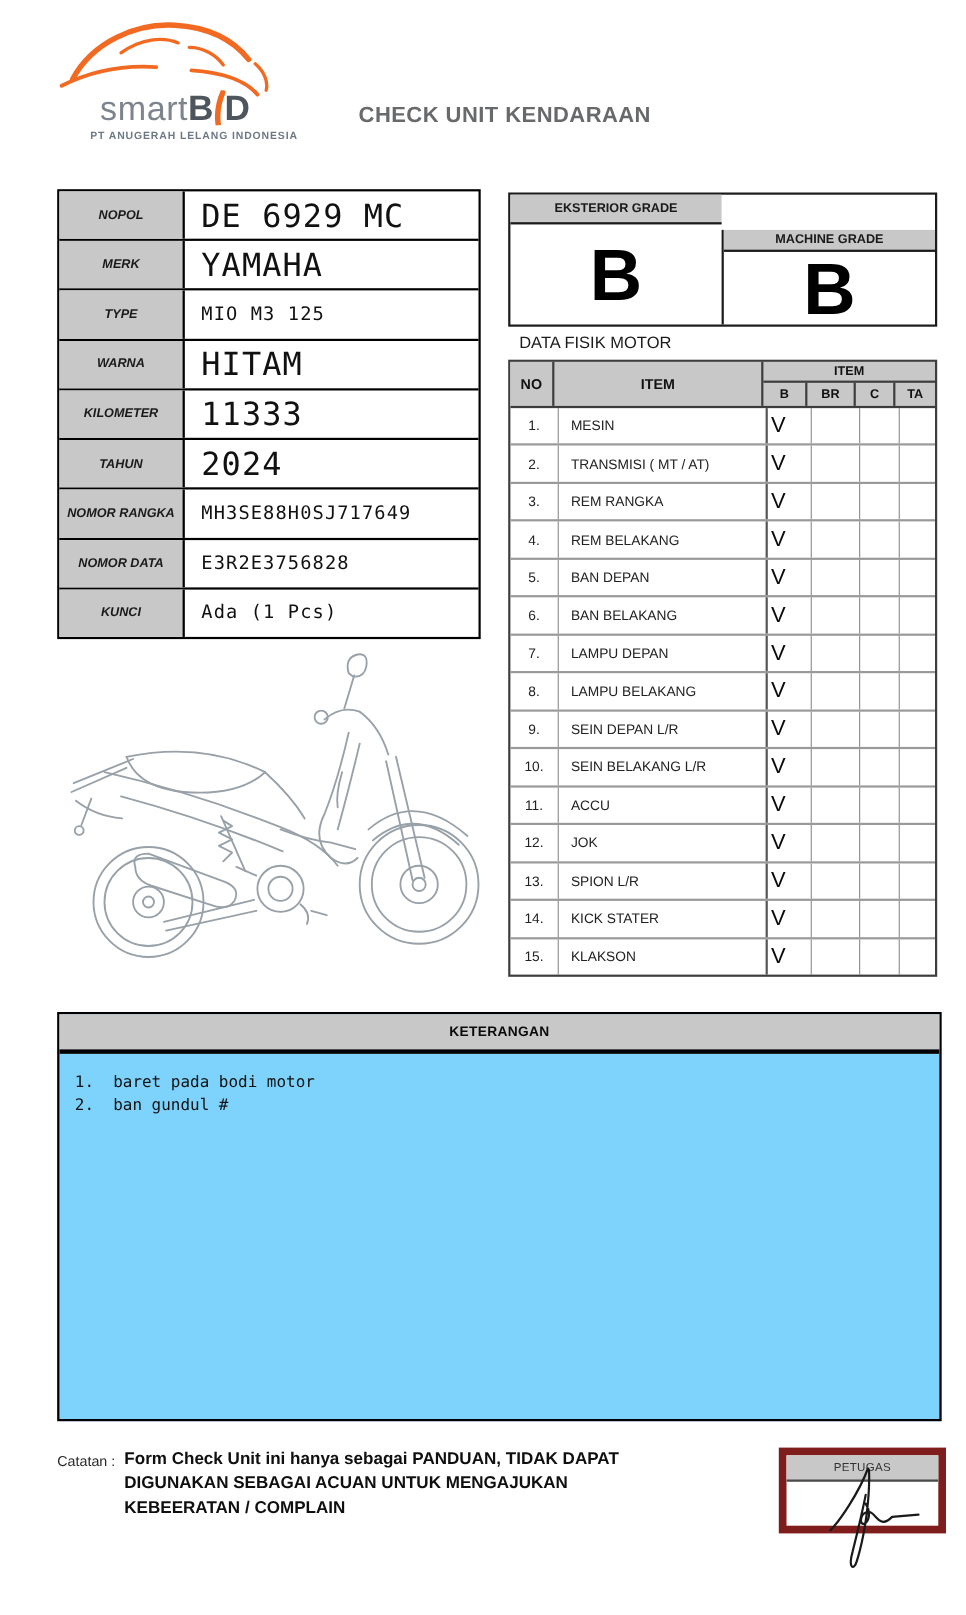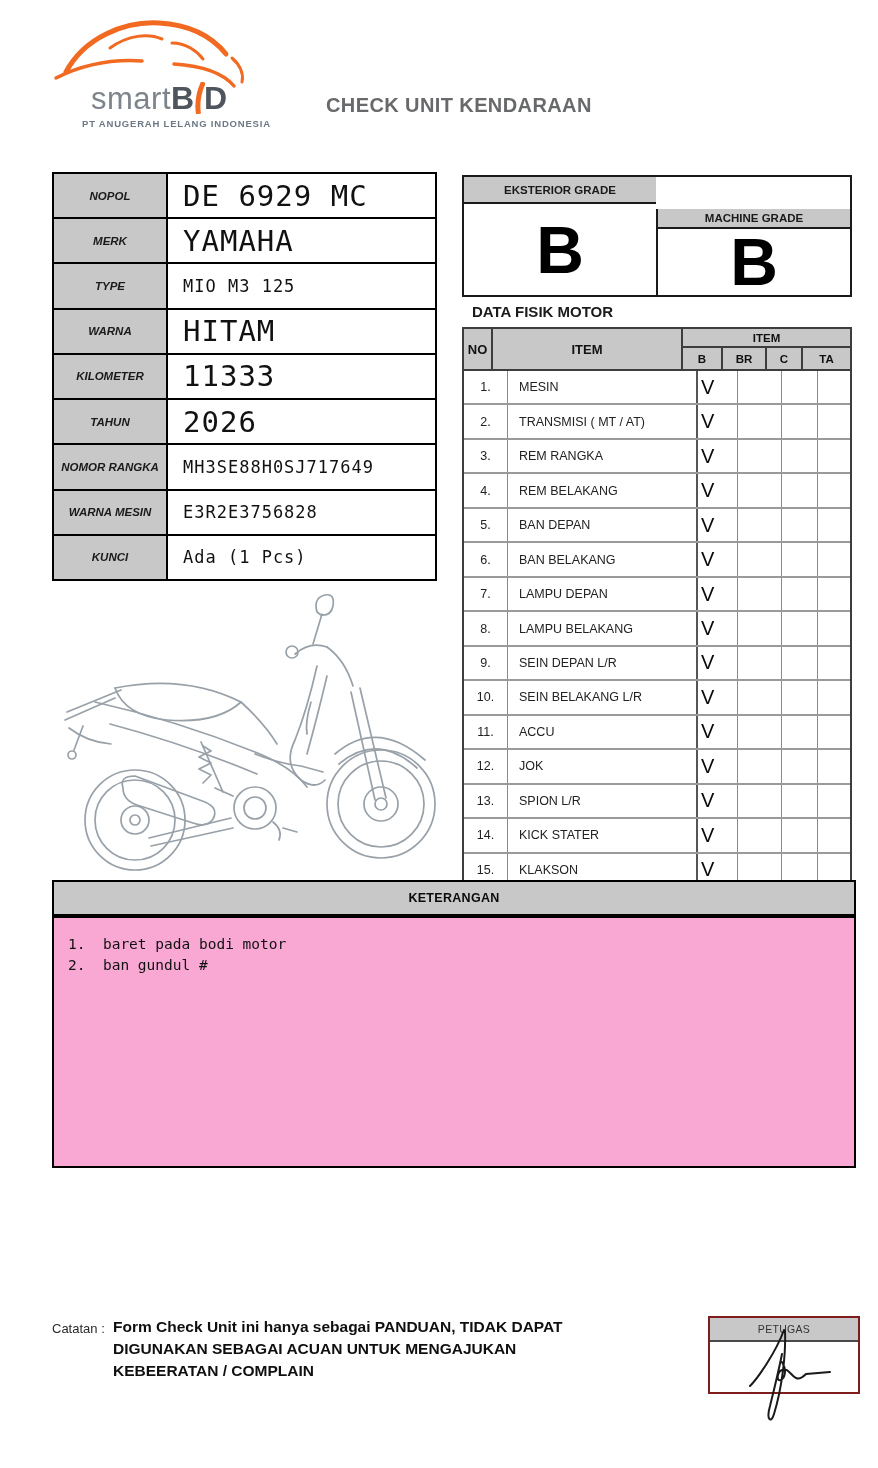--- a/index.html
+++ b/index.html
@@ -38,26 +38,26 @@
   .grade-table { position:absolute; left:462px; top:175px; width:390px; height:122px;
     border:2px solid #1a1a1a; display:flex; background:#fff; }
   .grade-cell { flex:1; display:flex; flex-direction:column; }
   .grade-cell + .grade-cell { border-left:2px solid #1a1a1a;margin-top:32px; }
   .grade-head { height:27px; background:#c8c8c8; border-bottom:2px solid #1a1a1a;
     display:flex; align-items:center; justify-content:center; font-weight:700; font-size:11.5px; color:#1a1a1a; }
   .grade-value { flex:1; display:flex; align-items:center; justify-content:center;
     font-size:66px; font-weight:700; color:#000; line-height:1; }
 
   
-  .section-title { position:absolute; left:472px; top:303px; font-size:15px; font-weight:700; color:#1a1a1a; }
+  .section-title { position:absolute; left:472px; top:303px; font-size:15px; font-weight:400; color:#1a1a1a; }
 
   .items-table { position:absolute; left:462px; top:327px; width:390px; height:561px;
     border:2px solid #3d3d3d; display:flex; flex-direction:column; background:#fff; }
   .items-header { height:42px; display:flex; background:#c8c8c8; border-bottom:2px solid #3d3d3d; }
-  .ih-no { width:29px; border-right:2px solid #3d3d3d; display:flex; align-items:center; justify-content:center; font-weight:700; font-size:13px; }
+  .ih-no { width:40px; border-right:2px solid #3d3d3d; display:flex; align-items:center; justify-content:center; font-weight:700; font-size:13px; }
   .ih-item { width:190px; border-right:2px solid #3d3d3d; display:flex; align-items:center; justify-content:center; font-weight:700; font-size:13px; }
   .ih-group { flex:1; display:flex; flex-direction:column; }
   .ih-group-top { height:19px; border-bottom:2px solid #3d3d3d; display:flex; align-items:center; justify-content:center; font-weight:700; font-size:11.5px; }
   .ih-group-cols { flex:1; display:flex; }
   .ih-col { display:flex; align-items:center; justify-content:center; font-weight:700; font-size:11.5px; border-right:2px solid #3d3d3d; }
   .ih-col:last-child { border-right:none; }
   .w-b { width:40px; } .w-br { width:44px; } .w-c { width:36px; } .w-ta { flex:1; }
 
   .items-body { flex:1; display:flex; flex-direction:column; }
   .prow { flex:1; display:flex; border-bottom:2px solid #9a9a9a; min-height:0; }
@@ -65,31 +65,31 @@
   .p-no { width:44px; border-right:1.5px solid #8a8a8a; display:flex; align-items:center; justify-content:center; font-size:12.5px; color:#222; }
   .p-item { width:190px; border-right:2px solid #555; display:flex; align-items:center; padding-left:11px; font-size:12.5px; color:#222; }
   .p-mark { border-right:1.5px solid #8a8a8a; display:flex; align-items:center; padding-left:3px;
     font-size:20px; font-weight:400; color:#0a0a0a; }
   .p-mark:last-child { border-right:none; }
 
   
   .moto { position:absolute; left:55px; top:592px; }
 
   
-  .ket-box { position:absolute; left:52px; top:880px; width:804px; height:288px; border:2px solid #000; background:#f9a8d4; }
+  .ket-box { position:absolute; left:52px; top:920px; width:804px; height:372px; border:2px solid #000; background:#7dd3fc; }
   .ket-header { height:36px; background:#c8c8c8; border-bottom:4px solid #000;
     display:flex; align-items:center; justify-content:center; font-weight:700; font-size:12.5px; letter-spacing:0.3px; color:#0a0a0a; }
   .ket-body { padding:16px 14px; font-family:"DejaVu Sans Mono", monospace; font-size:14.5px; line-height:21px; color:#111; }
   .ket-line { white-space:pre; }
 
   
   .catatan-label { position:absolute; left:52px; top:1321px; font-size:13px; color:#2a2a2a; }
   .note { position:absolute; left:113px; top:1316px; width:500px; font-weight:700; font-size:15.5px; line-height:22px; color:#0f0f0f; }
 
-  .petugas-box { position:absolute; left:708px; top:1316px; width:152px; height:78px; border:2px solid #7f1d1d; background:#fff; }
+  .petugas-box { position:absolute; left:708px; top:1316px; width:152px; height:78px; border:7px solid #7f1d1d; background:#fff; }
   .petugas-header { height:24px; background:#c8c8c8; border-bottom:2px solid #4a4a4a;
     display:flex; align-items:center; justify-content:center; font-size:10.5px; font-weight:400; color:#333; letter-spacing:0.3px; }
   .petugas-body { position:relative; height:50px; overflow:visible; }
   .signature { position:absolute; left:22px; top:-16px; }
 </style>
 </head>
 <body>
 
 <div class="logo">
   <svg class="logo-swoosh" width="210" height="78" viewBox="0 0 210 78">
@@ -131,28 +131,28 @@
   <div class="info-row">
     <div class="info-label">WARNA</div>
     <div class="info-value xl">HITAM</div>
   </div>
   <div class="info-row">
     <div class="info-label">KILOMETER</div>
     <div class="info-value xl">11333</div>
   </div>
   <div class="info-row">
     <div class="info-label">TAHUN</div>
-    <div class="info-value xl">2026</div>
+    <div class="info-value xl">2024</div>
   </div>
   <div class="info-row">
     <div class="info-label">NOMOR RANGKA</div>
     <div class="info-value md">MH3SE88H0SJ717649</div>
   </div>
   <div class="info-row">
-    <div class="info-label">WARNA MESIN</div>
+    <div class="info-label">NOMOR DATA</div>
     <div class="info-value md">E3R2E3756828</div>
   </div>
   <div class="info-row">
     <div class="info-label">KUNCI</div>
     <div class="info-value md">Ada (1 Pcs)</div>
   </div>
 </div>
 
 <div class="grade-table">
   <div class="grade-cell">

